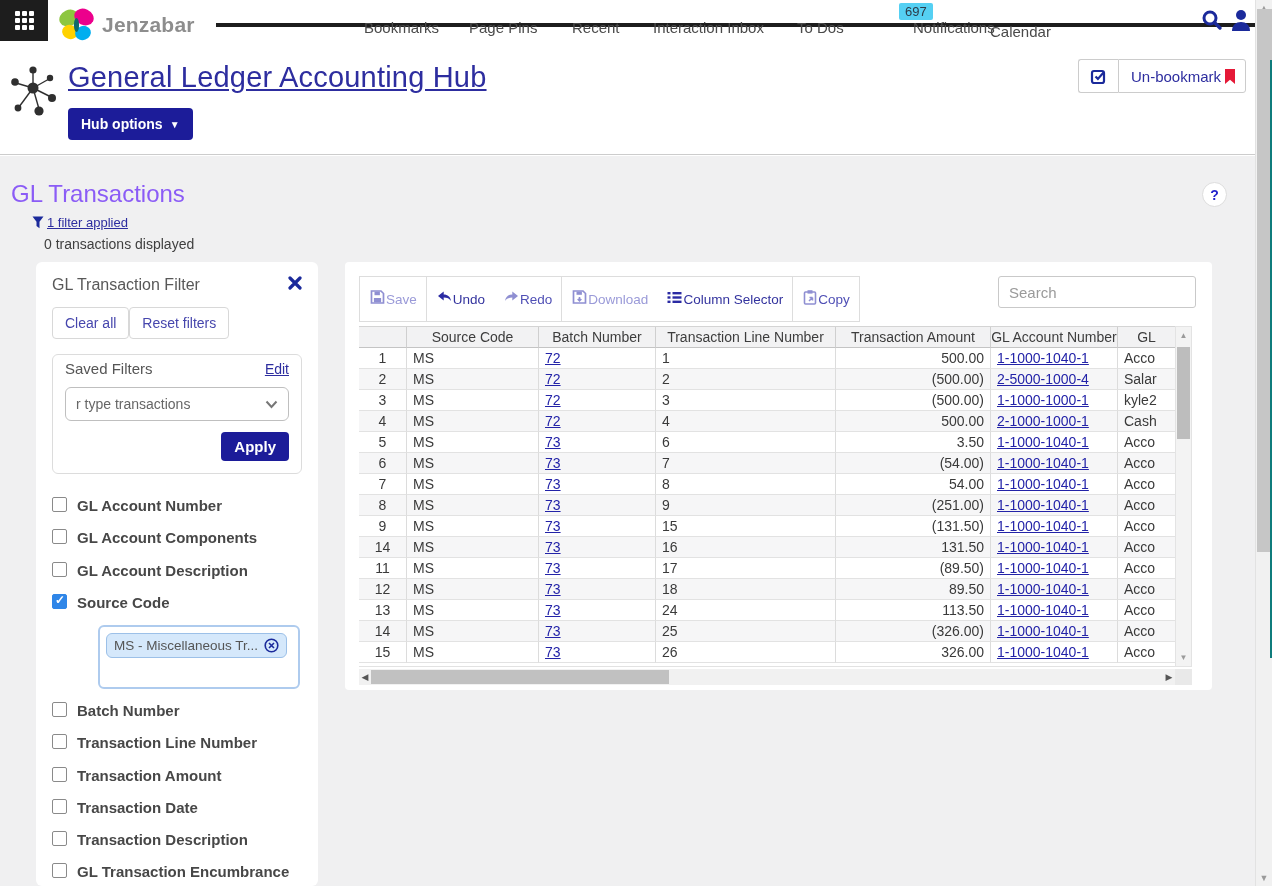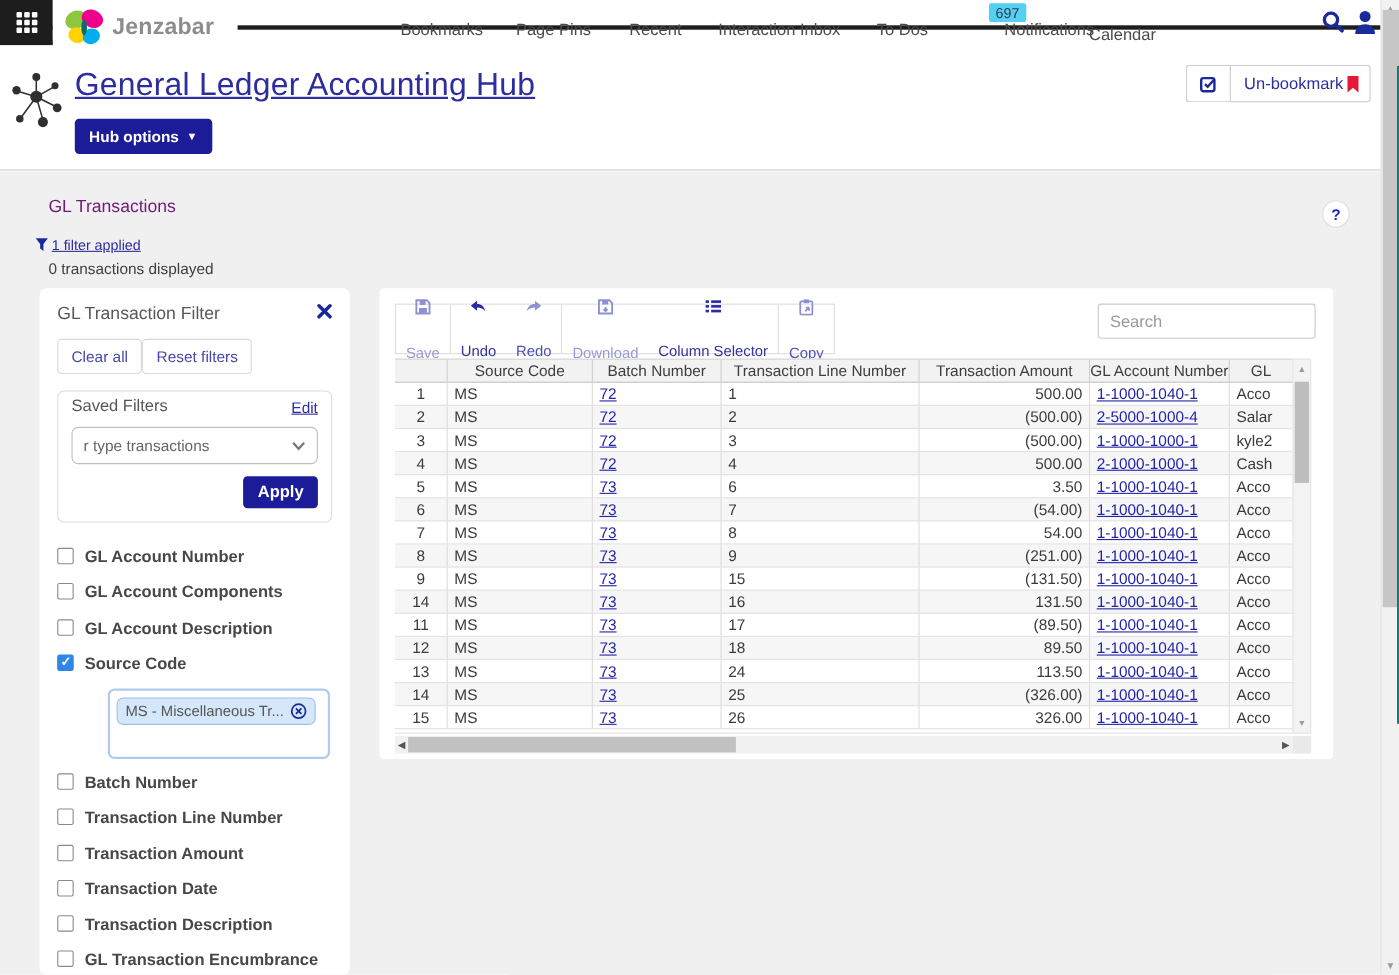--- a/index.html
+++ b/index.html
@@ -39,21 +39,21 @@
     font-weight:bold; padding:8px 13px; border-radius:4px; cursor:pointer; display:flex; align-items:center; gap:7px; }
   .hub-btn .caret { font-size:10px; }
   .unbm { position:absolute; left:1078px; top:14px; height:34px; display:flex; }
   .unbm .seg { background:#fff; border:1px solid #ccc; display:flex; align-items:center; cursor:pointer; }
   .unbm .seg1 { width:40px; justify-content:center; border-right:none; border-radius:3px 0 0 3px; }
   .unbm .seg2 { padding:0 8px 0 12px; border-radius:0 3px 3px 0; gap:2px; }
   .unbm .seg2 span { color:#2d2d9f; font-size:15px; }
 
   
   .main { position:absolute; left:0; top:156px; width:1272px; height:730px; background:#f0f0f1; }
-  .gl-title { position:absolute; left:44px; top:24px; font-size:16px; color:#701a75; }
+  .gl-title { position:absolute; left:11px; top:24px; font-size:24px; color:#8b5cf6; }
   .flt-row { position:absolute; left:32px; top:59px; display:flex; align-items:center; gap:3px; cursor:pointer; }
   .flt-row a { font-size:13px; color:#2d2d9f; text-decoration:underline; }
   .tx-count { position:absolute; left:44px; top:80px; font-size:14px; color:#3f3f3f; }
   .help-btn { position:absolute; left:1202px; top:26px; width:25px; height:25px; border-radius:50%;
     background:#fff; border:1px solid #ddd; color:#2222cc; font-weight:bold; font-size:14px;
     display:flex; align-items:center; justify-content:center; cursor:pointer; }
 
   
   .fcard { position:absolute; left:36px; top:106px; width:282px; height:624px; background:#fff;
     border-radius:6px; padding:14px 16px; overflow:hidden; }
@@ -86,22 +86,22 @@
   .chip { display:inline-flex; align-items:center; gap:6px; background:#d5e8fb; border:1px solid #9cc0e8;
     border-radius:6px; padding:4px 7px; max-width:188px; }
   .chip-text { font-size:13.5px; color:#555; white-space:nowrap; overflow:hidden; max-width:150px; }
   .chip-x { cursor:pointer; display:flex; }
 
   
   .tcard { position:absolute; left:345px; top:106px; width:867px; height:428px; background:#fff; border-radius:4px; }
   .toolbar { position:absolute; left:14px; top:14px; height:46px; display:flex; border:1px solid #ddd; background:#fff; }
   .tb-group { display:flex; border-right:1px solid #ddd; }
   .tb-group:last-child { border-right:none; }
-  .tb-btn { display:flex; flex-direction:column; align-items:center; justify-content:center;
-    padding:3px 9px; min-width:44px; cursor:pointer;gap:20px; }
+  .tb-btn { display:flex; flex-direction:row; align-items:center; justify-content:center;
+    padding:3px 9px; min-width:44px; cursor:pointer; }
   .tb-btn .lbl { font-size:13.5px; color:#33339e; margin-top:1px; }
   .tb-btn svg { fill:#2b2ba3; stroke:#2b2ba3; }
   .tb-btn.muted .lbl { color:#9a9ad8; }
   .tb-btn.muted svg { fill:#8f8fd2; stroke:#8f8fd2; }
   .tb-btn.iconlight svg { fill:#8f8fd2; stroke:#8f8fd2; }
   .tb-btn.iconlight .lbl { color:#4f4fb5; }
   .srch { position:absolute; right:16px; top:14px; width:198px; height:32px; border:1px solid #c9c9c9;
     border-radius:3px; padding:0 10px; font-size:15px; color:#444; font-family:"Liberation Sans",sans-serif; }
   .srch::placeholder { color:#9a9a9a; }
 

